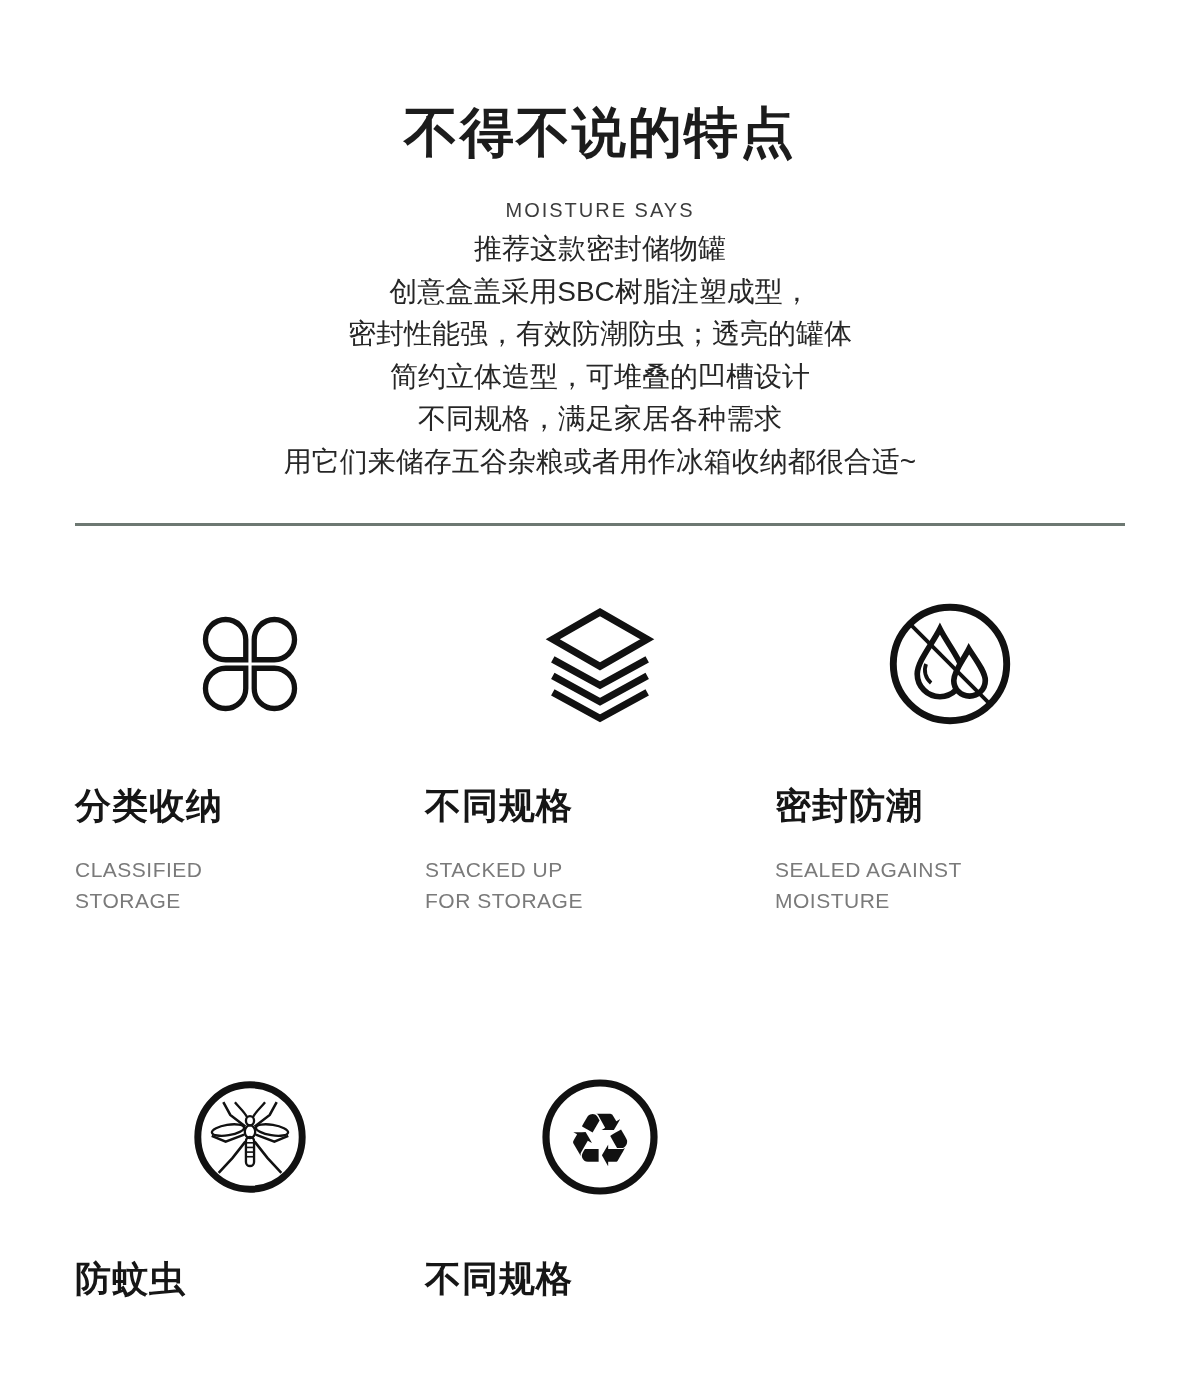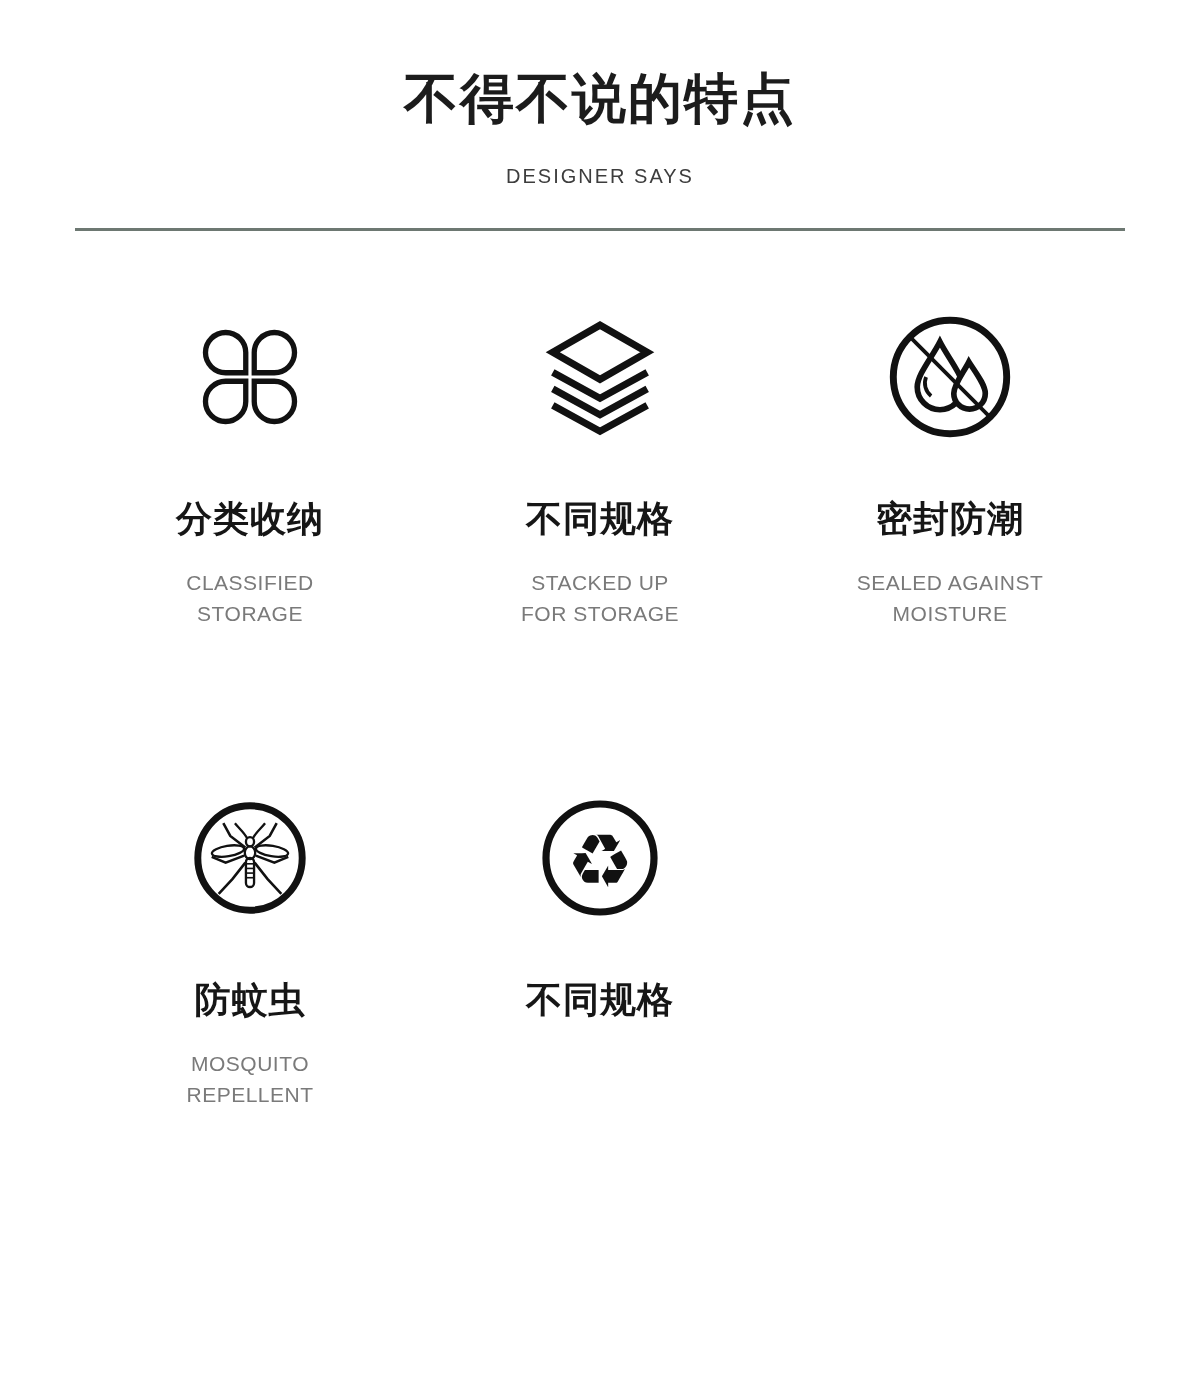--- a/index.html
+++ b/index.html
@@ -1,18 +1,18 @@
 <!DOCTYPE html>
 <html><head>
 <meta charset="utf-8">
 <style>
   html,body{margin:0;padding:0;background:#ffffff;}
   .page{
     width:1200px;height:1392px;box-sizing:border-box;
-    padding:58px 75px 0;overflow:hidden;background:#ffffff;
+    padding:92px 75px 0;overflow:hidden;background:#ffffff;
     font-family:"Liberation Sans","DejaVu Sans",sans-serif;color:#1a1a1a;
   }
   .title{
     margin:0;text-align:center;font-size:54px;line-height:80px;
     font-weight:700;color:#1c1c1c;letter-spacing:2px;
   }
   .subtitle{
     margin-top:26px;text-align:center;font-size:20px;line-height:24px;
     color:#3d3d3d;letter-spacing:2px;
   }
@@ -20,43 +20,49 @@
     margin:6px 0 0;text-align:center;font-size:28px;line-height:42.5px;
     color:#262626;white-space:pre-line;font-weight:400;
   }
   .divider{
     border:none;height:3px;background:#6d7872;margin:0;
   }
   .divider.top{margin-top:40px;}
   .grid{
     display:grid;grid-template-columns:repeat(3,1fr);row-gap:83px;
   }
-  .cell{text-align:center;margin-top:8px;}
+  .cell{}
   .icon-box{
     margin-top:68px;height:140px;display:flex;align-items:center;justify-content:center;
   }
   .cn{
     margin-top:50px;font-size:36px;line-height:44px;font-weight:600;color:#161616;
     letter-spacing:1px;
   }
   .en{
     margin-top:26px;font-size:21px;line-height:31px;color:#7a7a7a;
     letter-spacing:0.5px;white-space:pre-line;
   }
   svg{display:block;}
 </style>
 </head>
 <body>
 
 <div class="page">
 
   <h1 class="title">不得不说的特点</h1>
 
-  <div class="subtitle">DESIGNER SAYS</div>
+  <div class="subtitle">MOISTURE SAYS</div>
 
+  <p class="desc">推荐这款密封储物罐
+创意盒盖采用SBC树脂注塑成型，
+密封性能强，有效防潮防虫；透亮的罐体
+简约立体造型，可堆叠的凹槽设计
+不同规格，满足家居各种需求
+用它们来储存五谷杂粮或者用作冰箱收纳都很合适~</p>
 
   <hr class="divider top">
 
   <div class="grid">
 
     <div class="cell">
       <div class="icon-box">
         <svg width="106" height="106" viewBox="0 0 100 100" fill="none" stroke="#111" stroke-width="5">
           <path d="M46 46 L46 27 A19 19 0 1 0 27 46 Z"></path>
           <path d="M46 46 L46 27 A19 19 0 1 0 27 46 Z" transform="translate(100,0) scale(-1,1)"></path>
@@ -122,22 +128,20 @@
           <path d="M46 41 L33 31 L27 20" stroke-width="2.2"></path>
           <path d="M45 48 L29 54 L17 49" stroke-width="2.2"></path>
           <path d="M46 54 L35 68 L23 81" stroke-width="2.2"></path>
 
           <path d="M54 41 L67 31 L73 20" stroke-width="2.2"></path>
           <path d="M55 48 L71 54 L83 49" stroke-width="2.2"></path>
           <path d="M54 54 L65 68 L77 81" stroke-width="2.2"></path>
         </svg>
       </div>
       <div class="cn">防蚊虫</div>
-      <div class="en">MOSQUITO
-REPELLENT</div>
     </div>
 
 
     <div class="cell">
       <div class="icon-box">
         <svg width="120" height="120" viewBox="0 0 100 100">
           <circle cx="50" cy="50" r="45" fill="none" stroke="#111" stroke-width="6"></circle>
           <text x="50" y="53" text-anchor="middle" dominant-baseline="central" font-size="62" fill="#111" font-family="DejaVu Sans, sans-serif">♻</text>
         </svg>
       </div>

